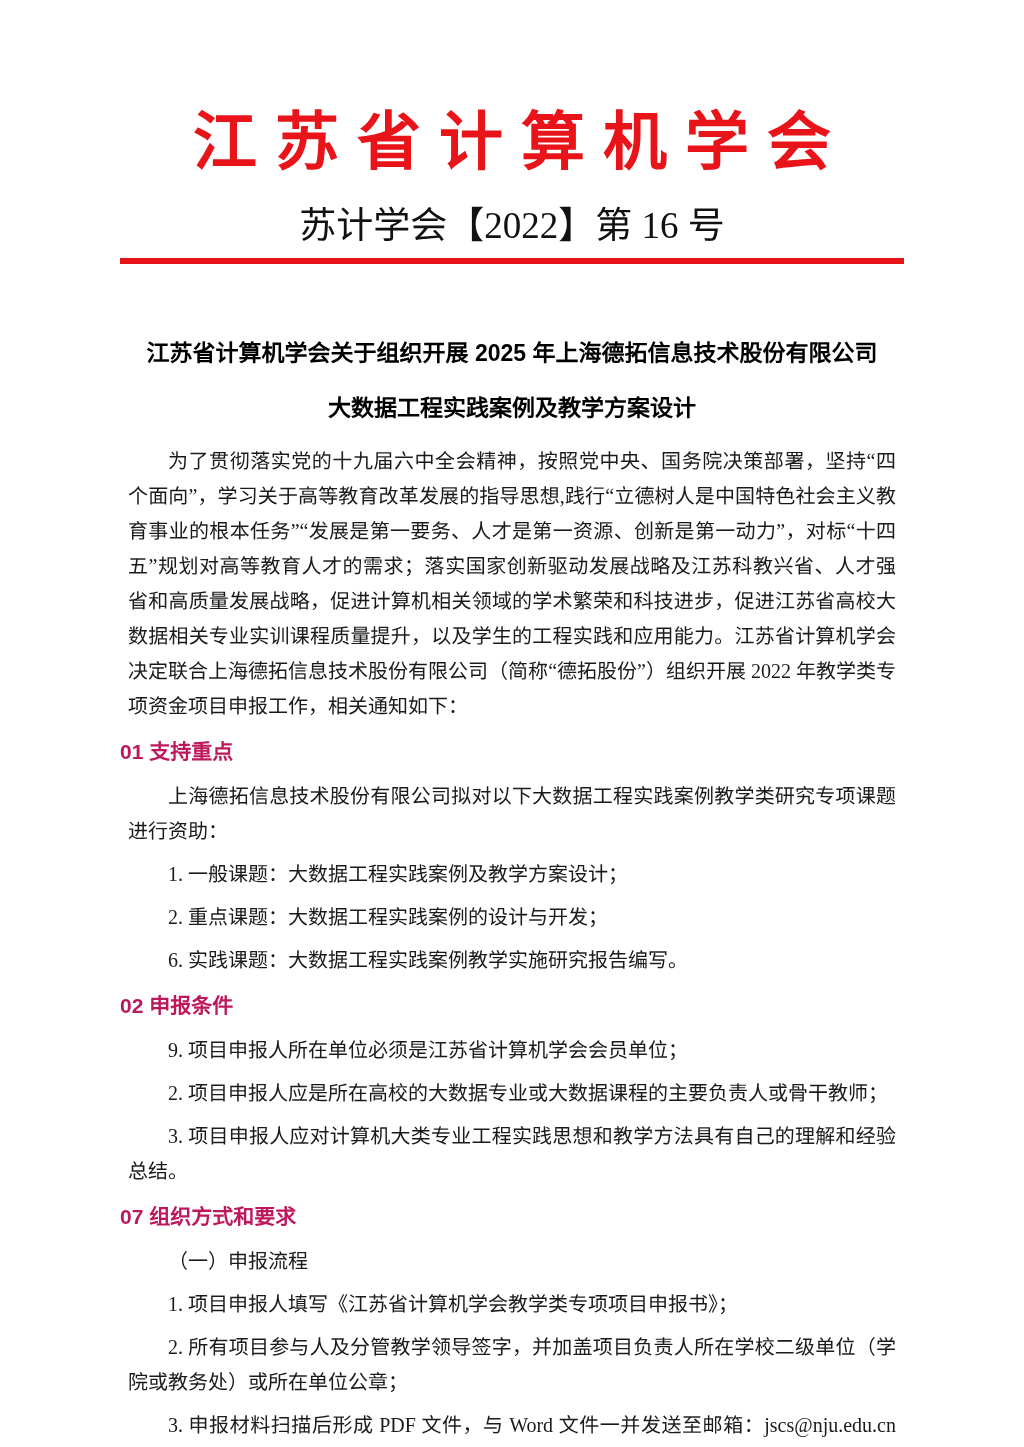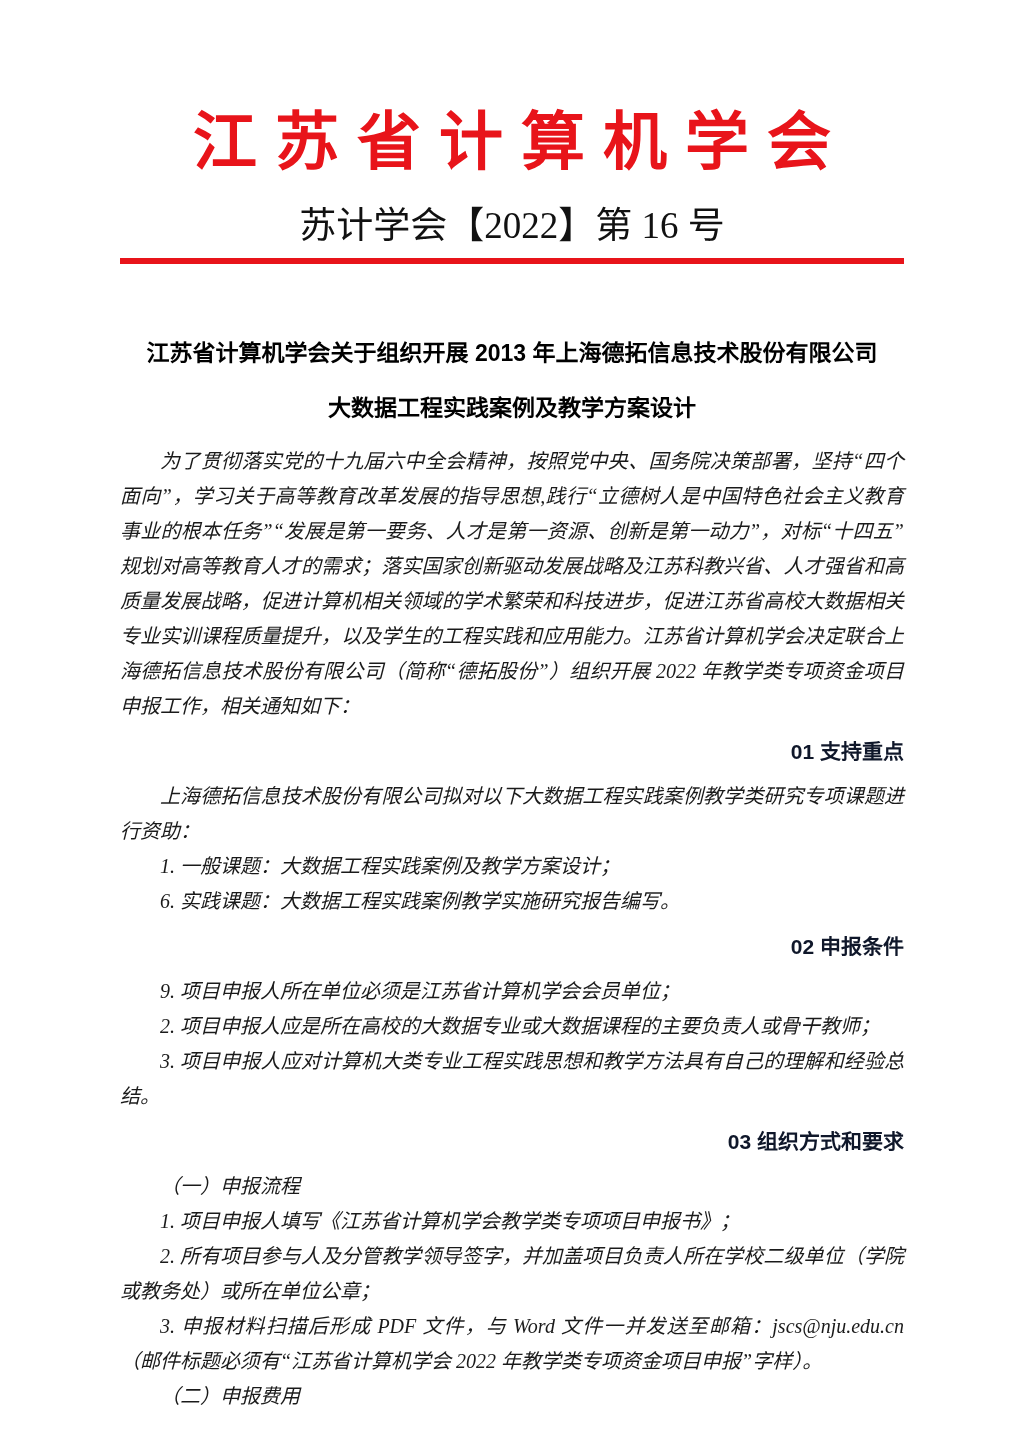--- a/index.html
+++ b/index.html
@@ -59,65 +59,65 @@
   
   .body-text {
     margin-top: 8px;
     font-size: 20px;
     line-height: 35px;
     text-align: justify;
     color: #1a1a1a;
   }
   .body-text p {
     text-indent: 2em;
-    margin: 0;
-    font-style: italic;
+    margin: 8px;
   }
   .section-heading {
     font-family: "Liberation Sans", "DejaVu Sans", sans-serif;
     font-weight: bold;
     font-size: 21px;
     line-height: 35px;
-    text-align: right;
+    text-align: left;
     margin: 10px 0;
-    color: #0f172a;
+    color: #be185d;
   }
 </style>
 </head>
 <body>
 
 <div class="page">
   <div class="content">
 
     <div class="letterhead">
       <div class="org-title accent-text" style="color: rgb(232, 20, 26);">江苏省计算机学会</div>
       <div class="doc-number">苏计学会【2022】第 16 号</div>
       <div class="red-rule accent-bg" style="background: rgb(232, 20, 26);"></div>
     </div>
 
     <h1 class="doc-title">
-      <span class="title-line">江苏省计算机学会关于组织开展 2013 年上海德拓信息技术股份有限公司</span>
+      <span class="title-line">江苏省计算机学会关于组织开展 2025 年上海德拓信息技术股份有限公司</span>
       <span class="title-line">大数据工程实践案例及教学方案设计</span>
     </h1>
 
     <div class="body-text">
 
       <p>为了贯彻落实党的十九届六中全会精神，按照党中央、国务院决策部署，坚持“四个面向”，学习关于高等教育改革发展的指导思想,践行“立德树人是中国特色社会主义教育事业的根本任务”“发展是第一要务、人才是第一资源、创新是第一动力”，对标“十四五”规划对高等教育人才的需求；落实国家创新驱动发展战略及江苏科教兴省、人才强省和高质量发展战略，促进计算机相关领域的学术繁荣和科技进步，促进江苏省高校大数据相关专业实训课程质量提升，以及学生的工程实践和应用能力。江苏省计算机学会决定联合上海德拓信息技术股份有限公司（简称“德拓股份”）组织开展 2022 年教学类专项资金项目申报工作，相关通知如下：</p>
 
       <h2 class="section-heading">01 支持重点</h2>
       <p>上海德拓信息技术股份有限公司拟对以下大数据工程实践案例教学类研究专项课题进行资助：</p>
       <p>1. 一般课题：大数据工程实践案例及教学方案设计；</p>
+      <p>2. 重点课题：大数据工程实践案例的设计与开发；</p>
       <p>6. 实践课题：大数据工程实践案例教学实施研究报告编写。</p>
 
       <h2 class="section-heading">02 申报条件</h2>
       <p>9. 项目申报人所在单位必须是江苏省计算机学会会员单位；</p>
       <p>2. 项目申报人应是所在高校的大数据专业或大数据课程的主要负责人或骨干教师；</p>
       <p>3. 项目申报人应对计算机大类专业工程实践思想和教学方法具有自己的理解和经验总结。</p>
 
-      <h2 class="section-heading">03 组织方式和要求</h2>
+      <h2 class="section-heading">07 组织方式和要求</h2>
       <p>（一）申报流程</p>
       <p>1. 项目申报人填写《江苏省计算机学会教学类专项项目申报书》；</p>
       <p>2. 所有项目参与人及分管教学领导签字，并加盖项目负责人所在学校二级单位（学院或教务处）或所在单位公章；</p>
       <p>3. 申报材料扫描后形成 PDF 文件，与 Word 文件一并发送至邮箱：jscs@nju.edu.cn（邮件标题必须有“江苏省计算机学会 2022 年教学类专项资金项目申报”字样）。</p>
       <p>（二）申报费用</p>
 
     </div>
   </div>
 </div>
 

